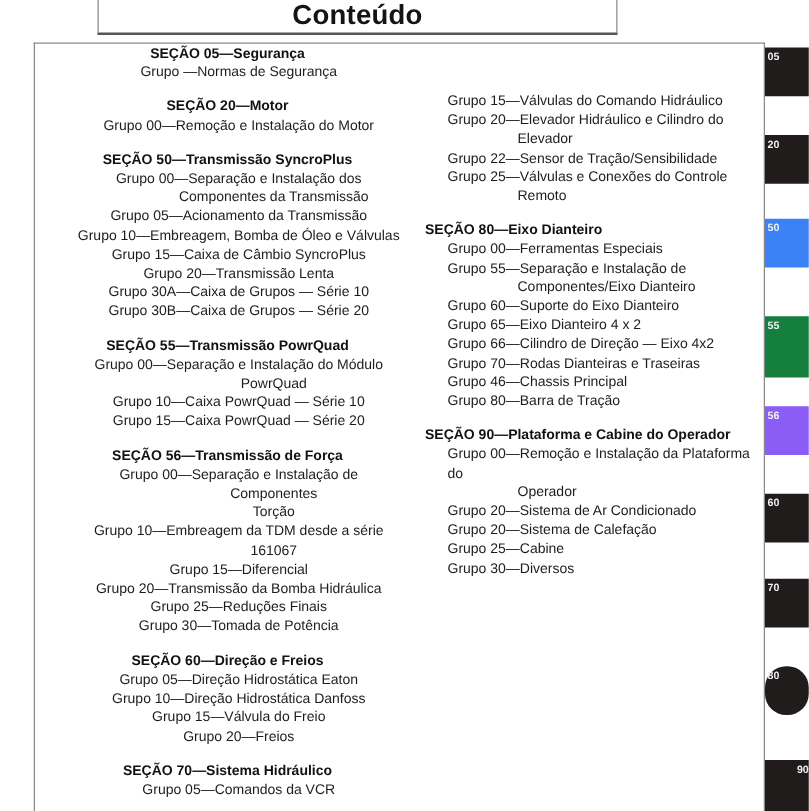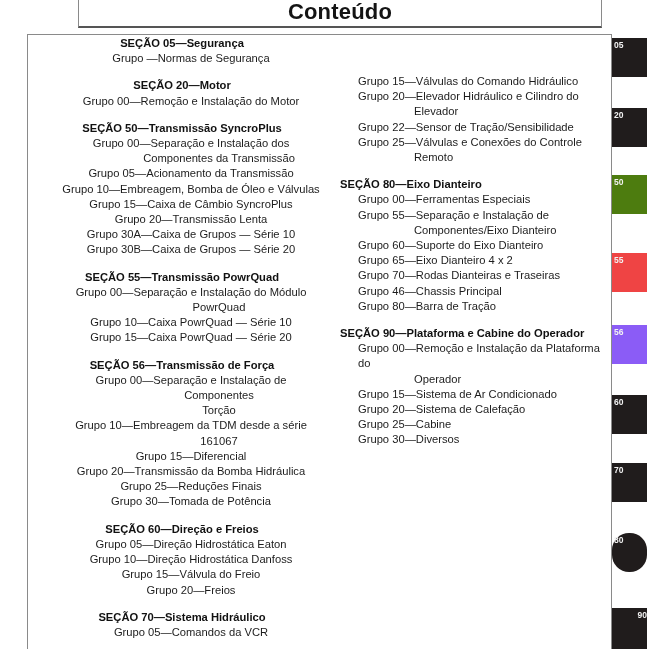--- a/index.html
+++ b/index.html
@@ -21,21 +21,21 @@
     width: 647px;
     height: 649px;
     box-sizing: border-box;
   }
 
   
   .title-band {
     position: absolute;
     left: 78px;
     top: 0px;
-    width: 524px;
+    width: 416px;
     height: 28px;
     border-left: 1px solid #8a8a8a;
     border-right: 1px solid #8a8a8a;
     border-bottom: 2px solid #555555;
     box-sizing: border-box;
     display: flex;
     align-items: center;
     justify-content: center;
   }
   .title-text {
@@ -207,41 +207,42 @@
           <div class="group-line"><span>Grupo 20—Elevador Hidráulico e Cilindro do</span><span class="cont">Elevador</span></div>
           <div class="group-line"><span>Grupo 22—Sensor de Tração/Sensibilidade</span></div>
           <div class="group-line"><span>Grupo 25—Válvulas e Conexões do Controle</span><span class="cont">Remoto</span></div>
         </div>
         <div class="section" style="margin-top: 0px;">
           <div class="section-title"><span>SEÇÃO 80—Eixo Dianteiro</span></div>
           <div class="group-line"><span>Grupo 00—Ferramentas Especiais</span></div>
           <div class="group-line"><span>Grupo 55—Separação e Instalação de</span><span class="cont">Componentes/Eixo Dianteiro</span></div>
           <div class="group-line"><span>Grupo 60—Suporte do Eixo Dianteiro</span></div>
           <div class="group-line"><span>Grupo 65—Eixo Dianteiro 4 x 2</span></div>
+          <div class="group-line"><span>Grupo 66—Cilindro de Direção — Eixo 4x2</span></div>
           <div class="group-line"><span>Grupo 70—Rodas Dianteiras e Traseiras</span></div>
           <div class="group-line"><span>Grupo 46—Chassis Principal</span></div>
           <div class="group-line"><span>Grupo 80—Barra de Tração</span></div>
         </div>
         <div class="section">
           <div class="section-title"><span>SEÇÃO 90—Plataforma e Cabine do Operador</span></div>
           <div class="group-line"><span>Grupo 00—Remoção e Instalação da Plataforma do</span><span class="cont">Operador</span></div>
-          <div class="group-line"><span>Grupo 15—Sistema de Ar Condicionado</span></div>
+          <div class="group-line"><span>Grupo 20—Sistema de Ar Condicionado</span></div>
           <div class="group-line"><span>Grupo 20—Sistema de Calefação</span></div>
           <div class="group-line"><span>Grupo 25—Cabine</span></div>
           <div class="group-line"><span>Grupo 30—Diversos</span></div>
         </div>
       </div>
 
   </div>
 
   <div class="tabs" id="tab-strip">
       <div class="tab" style="top: 4px; height: 39px; background: rgb(32, 28, 28); color: rgb(242, 242, 242);"><span>05</span></div>
       <div class="tab" style="top: 74px; height: 39px; background: rgb(32, 28, 28); color: rgb(242, 242, 242);"><span>20</span></div>
-      <div class="tab" style="top: 141px; height: 39px; background: #4d7c0f; color: rgb(242, 242, 242);"><span>50</span></div>
-      <div class="tab" style="top: 219px; height: 39px; background: #ef4444; color: rgb(242, 242, 242);"><span>55</span></div>
+      <div class="tab" style="top: 141px; height: 39px; background: #3b82f6; color: rgb(242, 242, 242);"><span>50</span></div>
+      <div class="tab" style="top: 219px; height: 49px; background: #15803d; color: rgb(242, 242, 242);"><span>55</span></div>
       <div class="tab" style="top: 291px; height: 39px; background: #8b5cf6; color: rgb(242, 242, 242);"><span>56</span></div>
       <div class="tab" style="top: 361px; height: 39px; background: rgb(32, 28, 28); color: rgb(242, 242, 242);"><span>60</span></div>
       <div class="tab" style="top: 429px; height: 39px; background: rgb(32, 28, 28); color: rgb(242, 242, 242);"><span>70</span></div>
       <div class="tab" style="top: 499px; height: 39px; background: rgb(32, 28, 28); color: rgb(242, 242, 242); border-radius: 17px;"><span>80</span></div>
       <div class="tab" style="top: 574px; height: 41px; background: rgb(32, 28, 28); color: rgb(242, 242, 242); text-align: right;"><span>90</span></div>
     </div>
 
 </div>
 
 </body></html>

